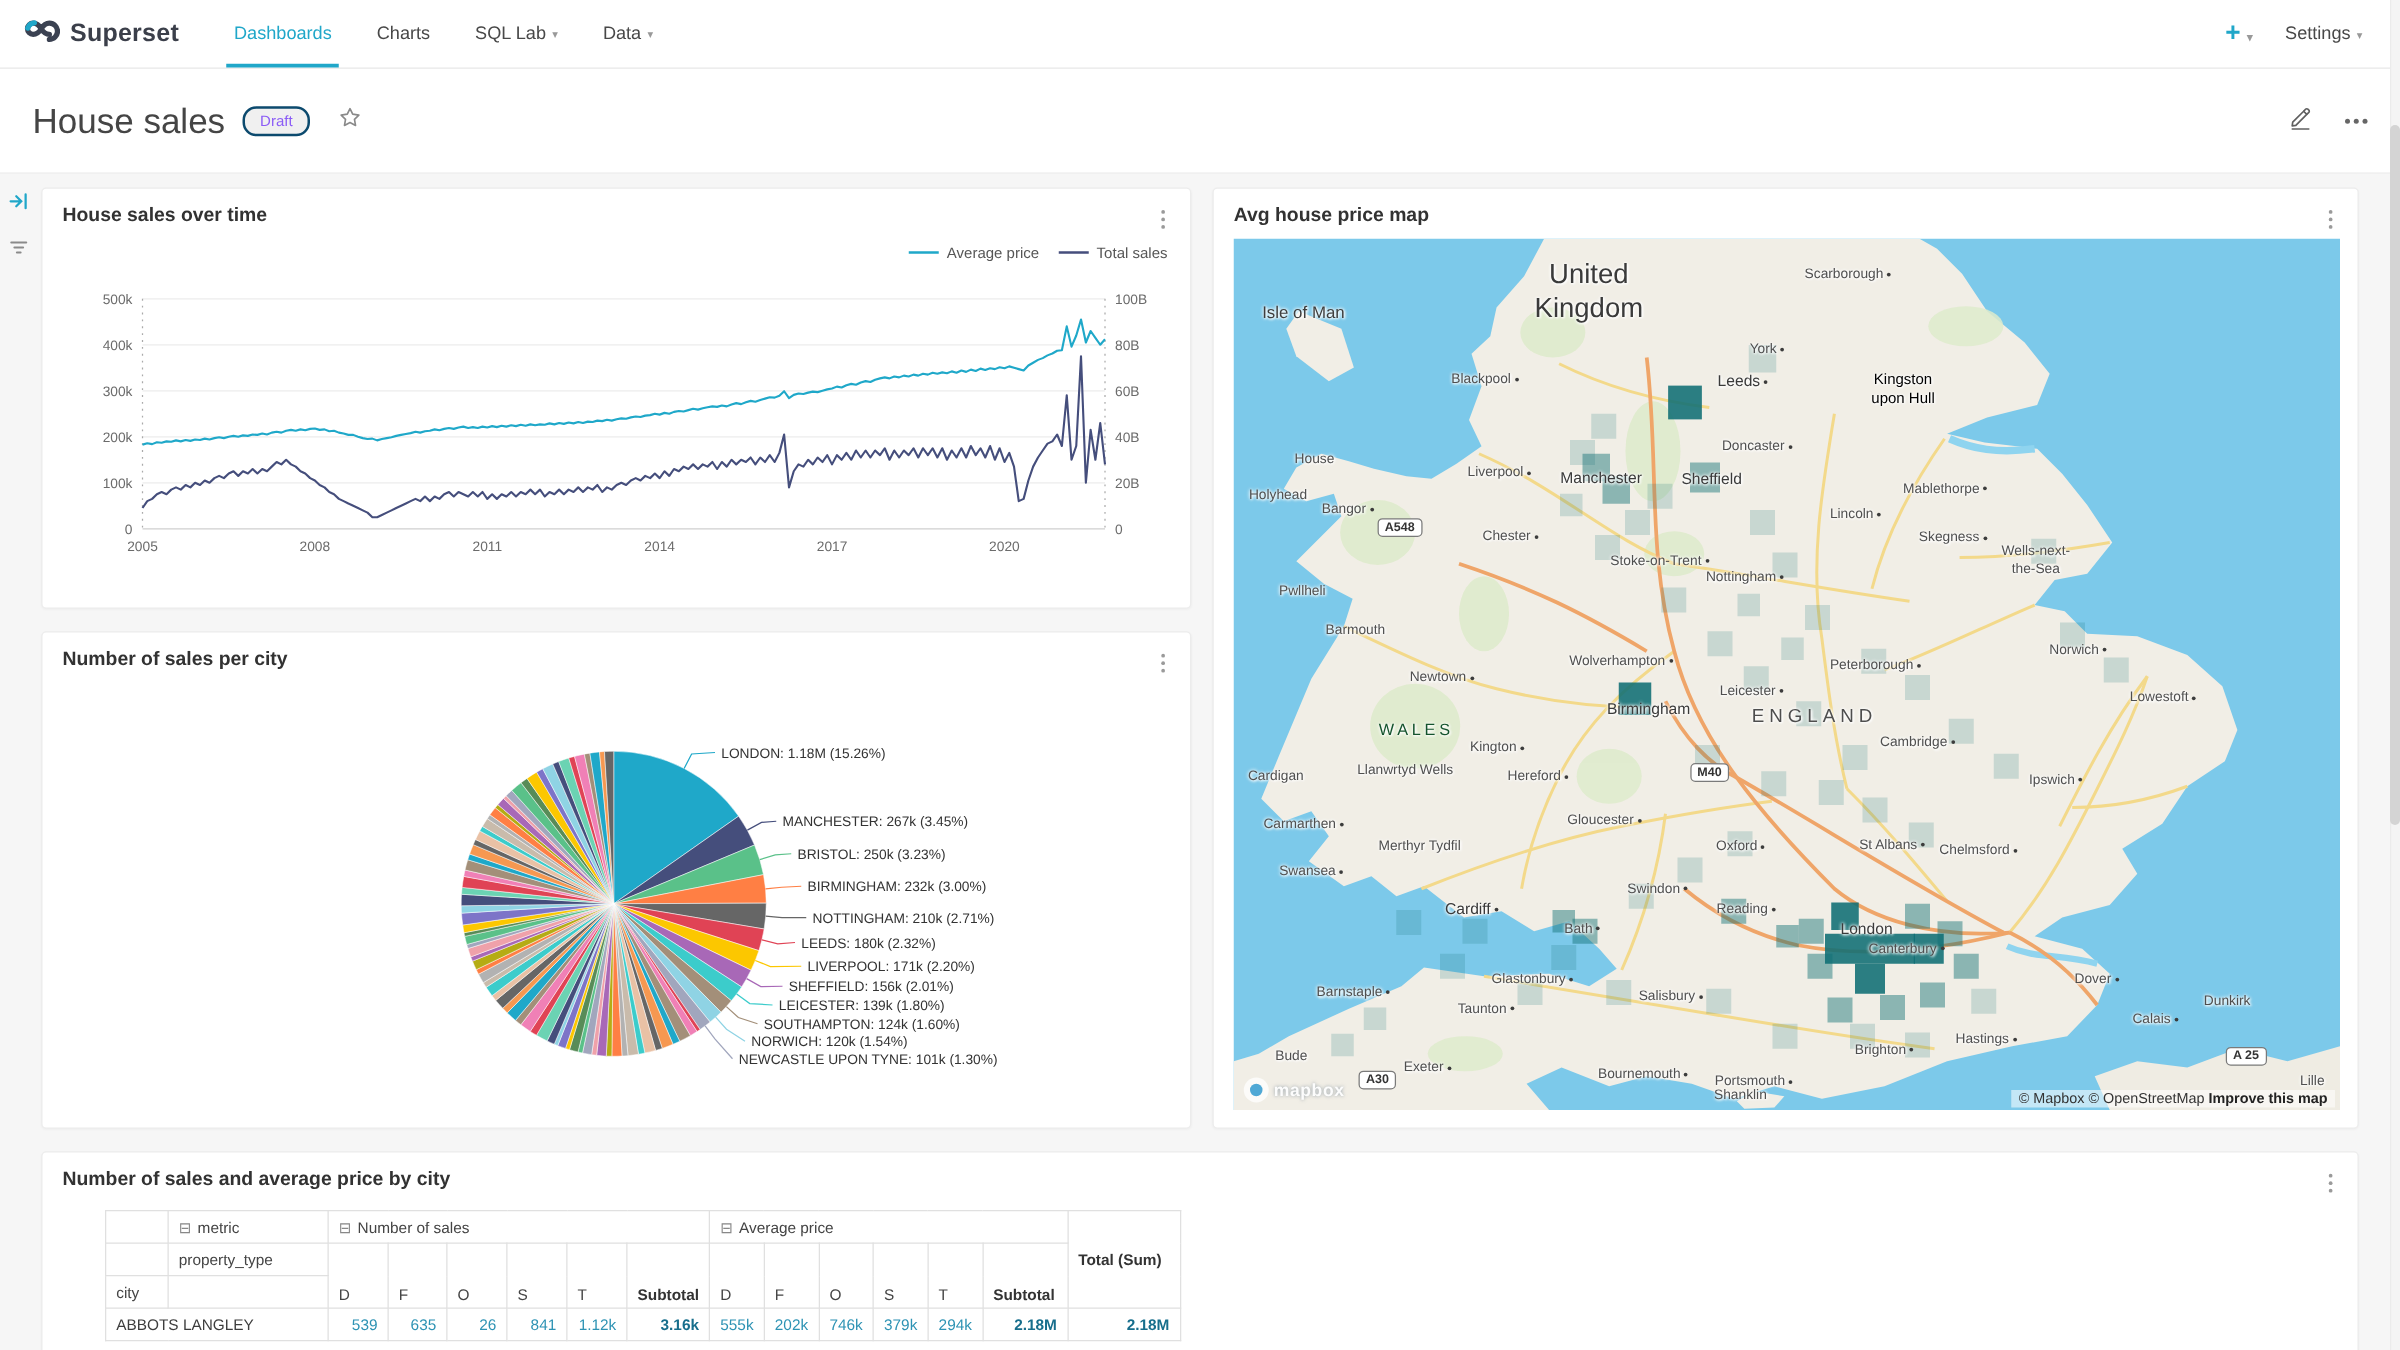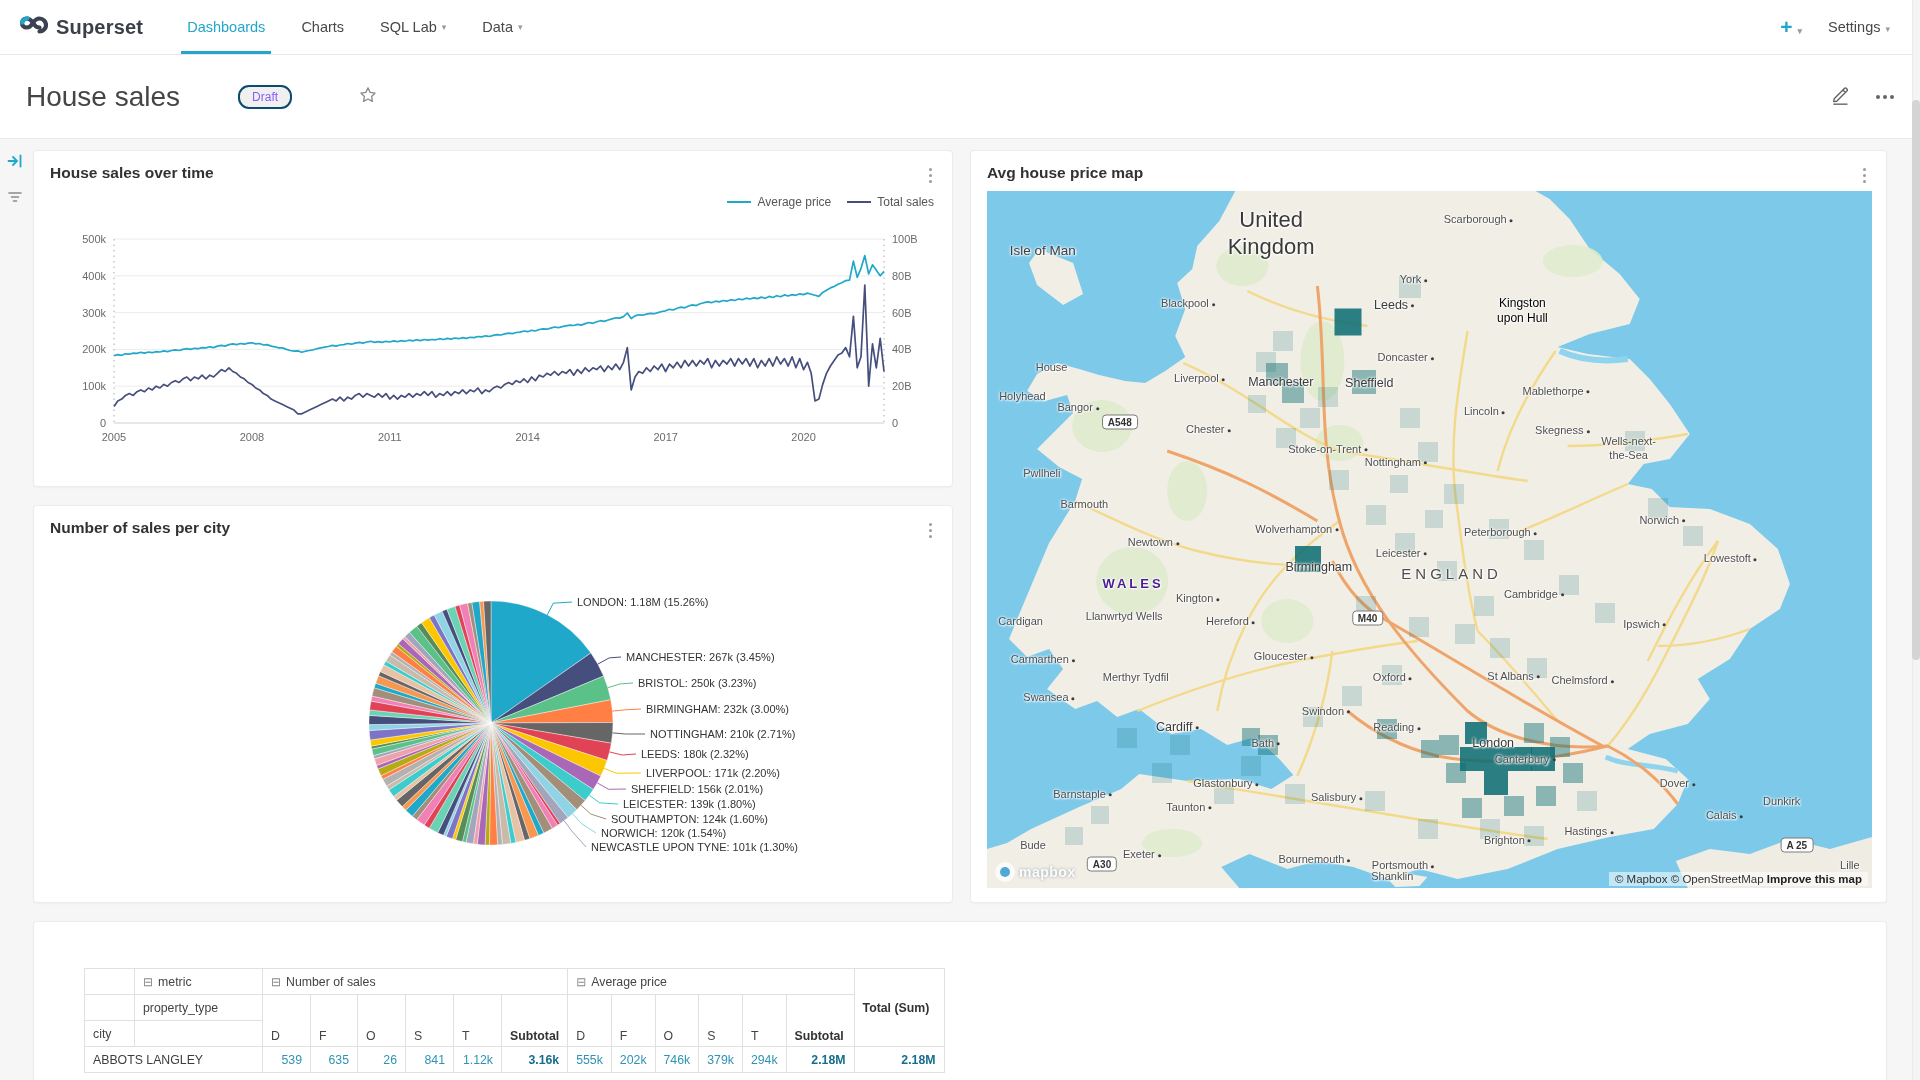--- a/index.html
+++ b/index.html
@@ -17,21 +17,21 @@
   .nav-item.active { color:#20A7C9; }
   .nav-item.active::after { content:""; position:absolute; left:8px; right:8px; bottom:0;
     height:3px; background:#20A7C9; }
   .caret { font-size:9px; color:#999; margin-left:5px; }
   .nav-right { margin-left:auto; display:flex; align-items:center; gap:26px; padding-right:12px; }
   .plus-btn { color:#20A7C9; font-size:21px; font-weight:bold; cursor:pointer; }
   .settings-btn { font-size:14.5px; color:#484848; cursor:pointer; }
 
   
   .dash-header { height:84px; background:#fff; display:flex; align-items:center;
-    padding:0 26px; border-bottom:1px solid #E9E9E9;gap:44px; }
+    padding:0 26px; border-bottom:1px solid #E9E9E9; }
   .dash-title { font-size:28px; font-weight:500; color:#454545; }
   .draft-badge { margin-left:14px; font-size:12px; color:#8b5cf6; background:#F0F0F0;
     border:2px solid #0c4a6e; border-radius:11px; padding:3px 12px; }
   .star { margin-left:22px; cursor:pointer; }
   .dash-tools { margin-left:auto; display:flex; align-items:center; gap:26px; }
   .dots-h { display:flex; gap:3px; cursor:pointer; }
   .dots-h i { width:4px; height:4px; border-radius:50%; background:#666; }
 
   
   .content { position:relative; height:941px; background:#F6F6F6; }
@@ -67,21 +67,21 @@
   .map svg.base { position:absolute; inset:0; }
   .maplabel { position:absolute; transform:translate(-50%,-50%); white-space:nowrap;
     text-align:center; color:#4a4a4a; text-shadow:0 0 3px #fff,0 0 3px #fff,1px 1px 2px #fff; line-height:1.25; }
   .maplabel.town { font-size:11px; color:#4f4f4f; }
   .maplabel.town2sm { font-size:11px; color:#4f4f4f; }
   .maplabel.city { font-size:12.5px; color:#3a3a3a; }
   .maplabel.town2 { font-size:12px; color:#000000; }
   .maplabel.md { font-size:13.5px; color:#3e3e3e; }
   .maplabel.xl { font-size:22px; color:#3a3a3a; font-weight:500; }
   .maplabel.lg { font-size:15px; color:#4e4e4e; letter-spacing:4px; }
-  .maplabel.lg2 { font-size:13px; color:#4c1d95; letter-spacing:3px;font-weight:bold; }
+  .maplabel.lg2 { font-size:13px; color:#14532d; letter-spacing:3px; }
   .maplabel .dot { display:inline-block; width:3px; height:3px; background:#3c3c3c;
     border-radius:50%; margin-left:3px; vertical-align:middle; }
   .sq { position:absolute; transform:translate(-50%,-50%); background:#0F6E74; }
   .sq.d { opacity:.88; } .sq.m { opacity:.45; } .sq.l { opacity:.18; }
   .road-badge { position:absolute; transform:translate(-50%,-50%); background:#fff;
     border:1.5px solid #7a7a7a; border-radius:4px; font-size:10px; font-weight:bold;
     color:#333; padding:1px 5px; }
   .map-attrib { position:absolute; right:4px; bottom:2px; font-size:11.5px; color:#333;
     background:rgba(255,255,255,.55); padding:1px 6px; }
   .map-attrib b { color:#222; }
@@ -558,20 +558,28 @@
         </div>
         <div class="map-attrib">
           <span>© Mapbox</span>
           <span>© OpenStreetMap</span>
           <b>Improve this map</b>
         </div>
       </div>
     </div>
 
     <div class="card" id="card-table">
+      <div class="card-head">
+        <div class="card-title">Number of sales and average price by city</div>
+        <span class="kebab">
+            <i></i>
+            <i></i>
+            <i></i>
+          </span>
+      </div>
       <div class="pivot-wrap">
         <table class="pivot" id="pivot-table">
             <colgroup>
               <col style="width:50px">
               <col style="width:128px">
               <col style="width:48px">
               <col style="width:47px">
               <col style="width:48px">
               <col style="width:48px">
               <col style="width:48px">

